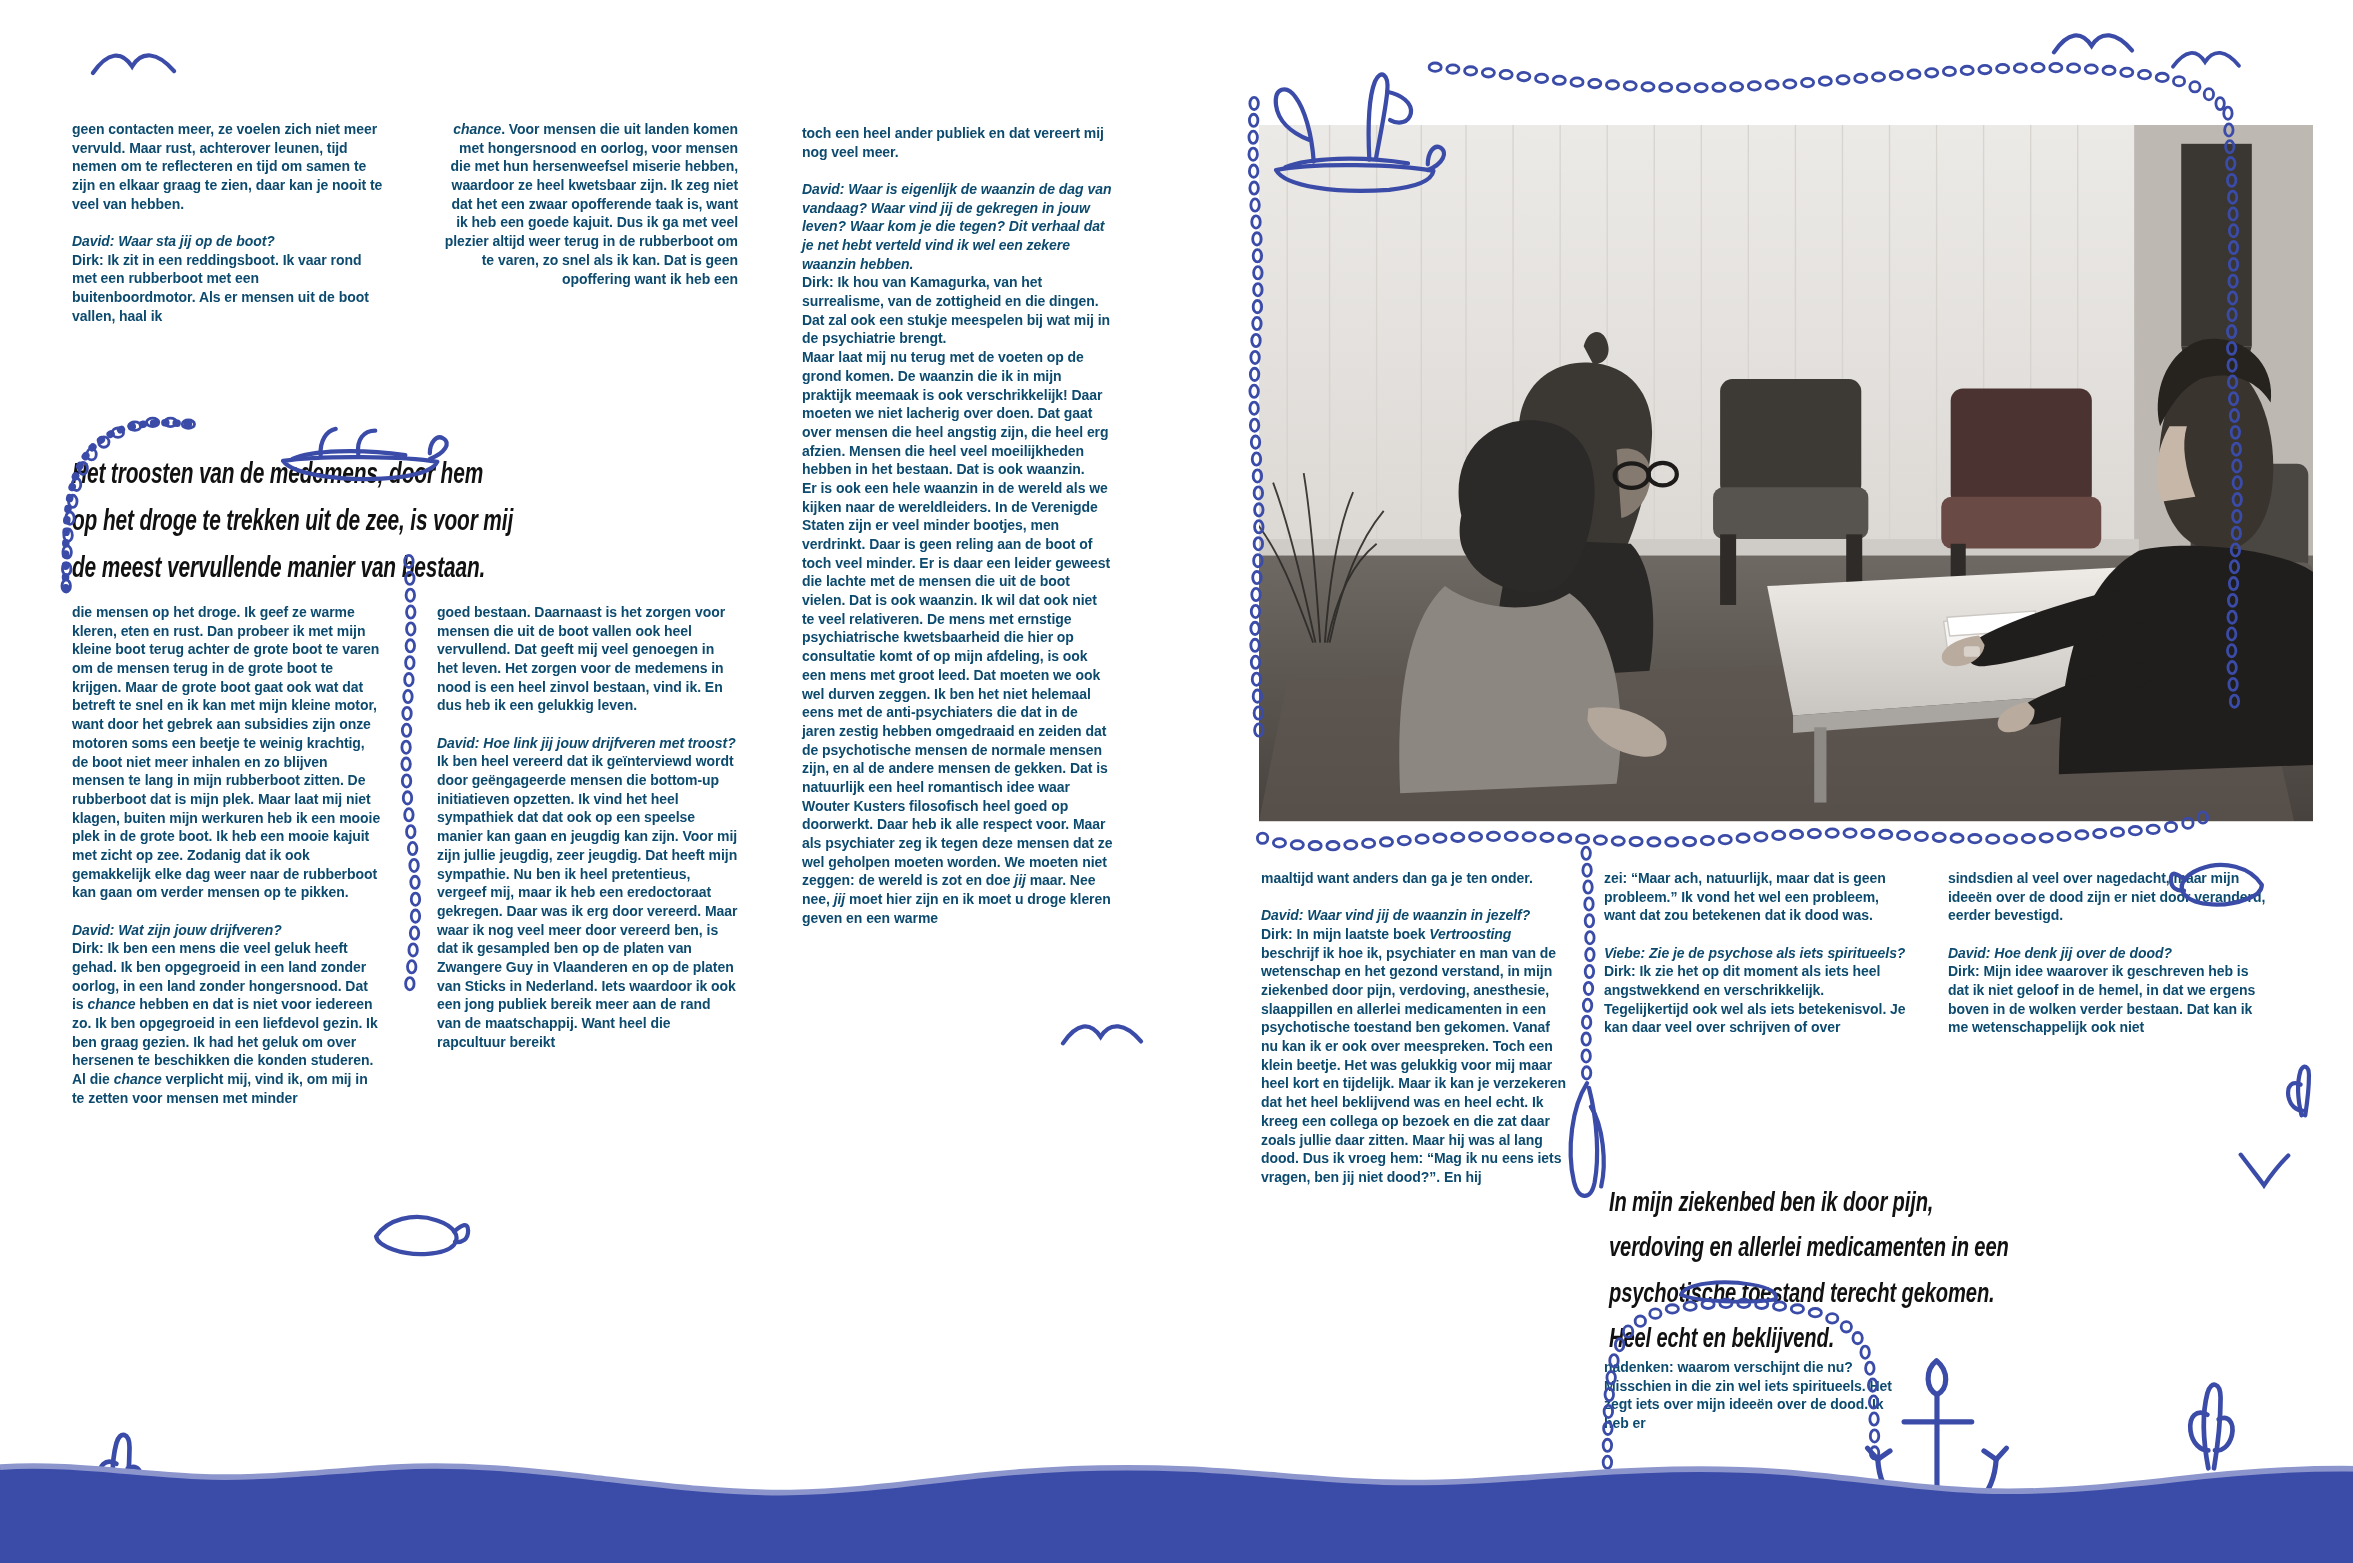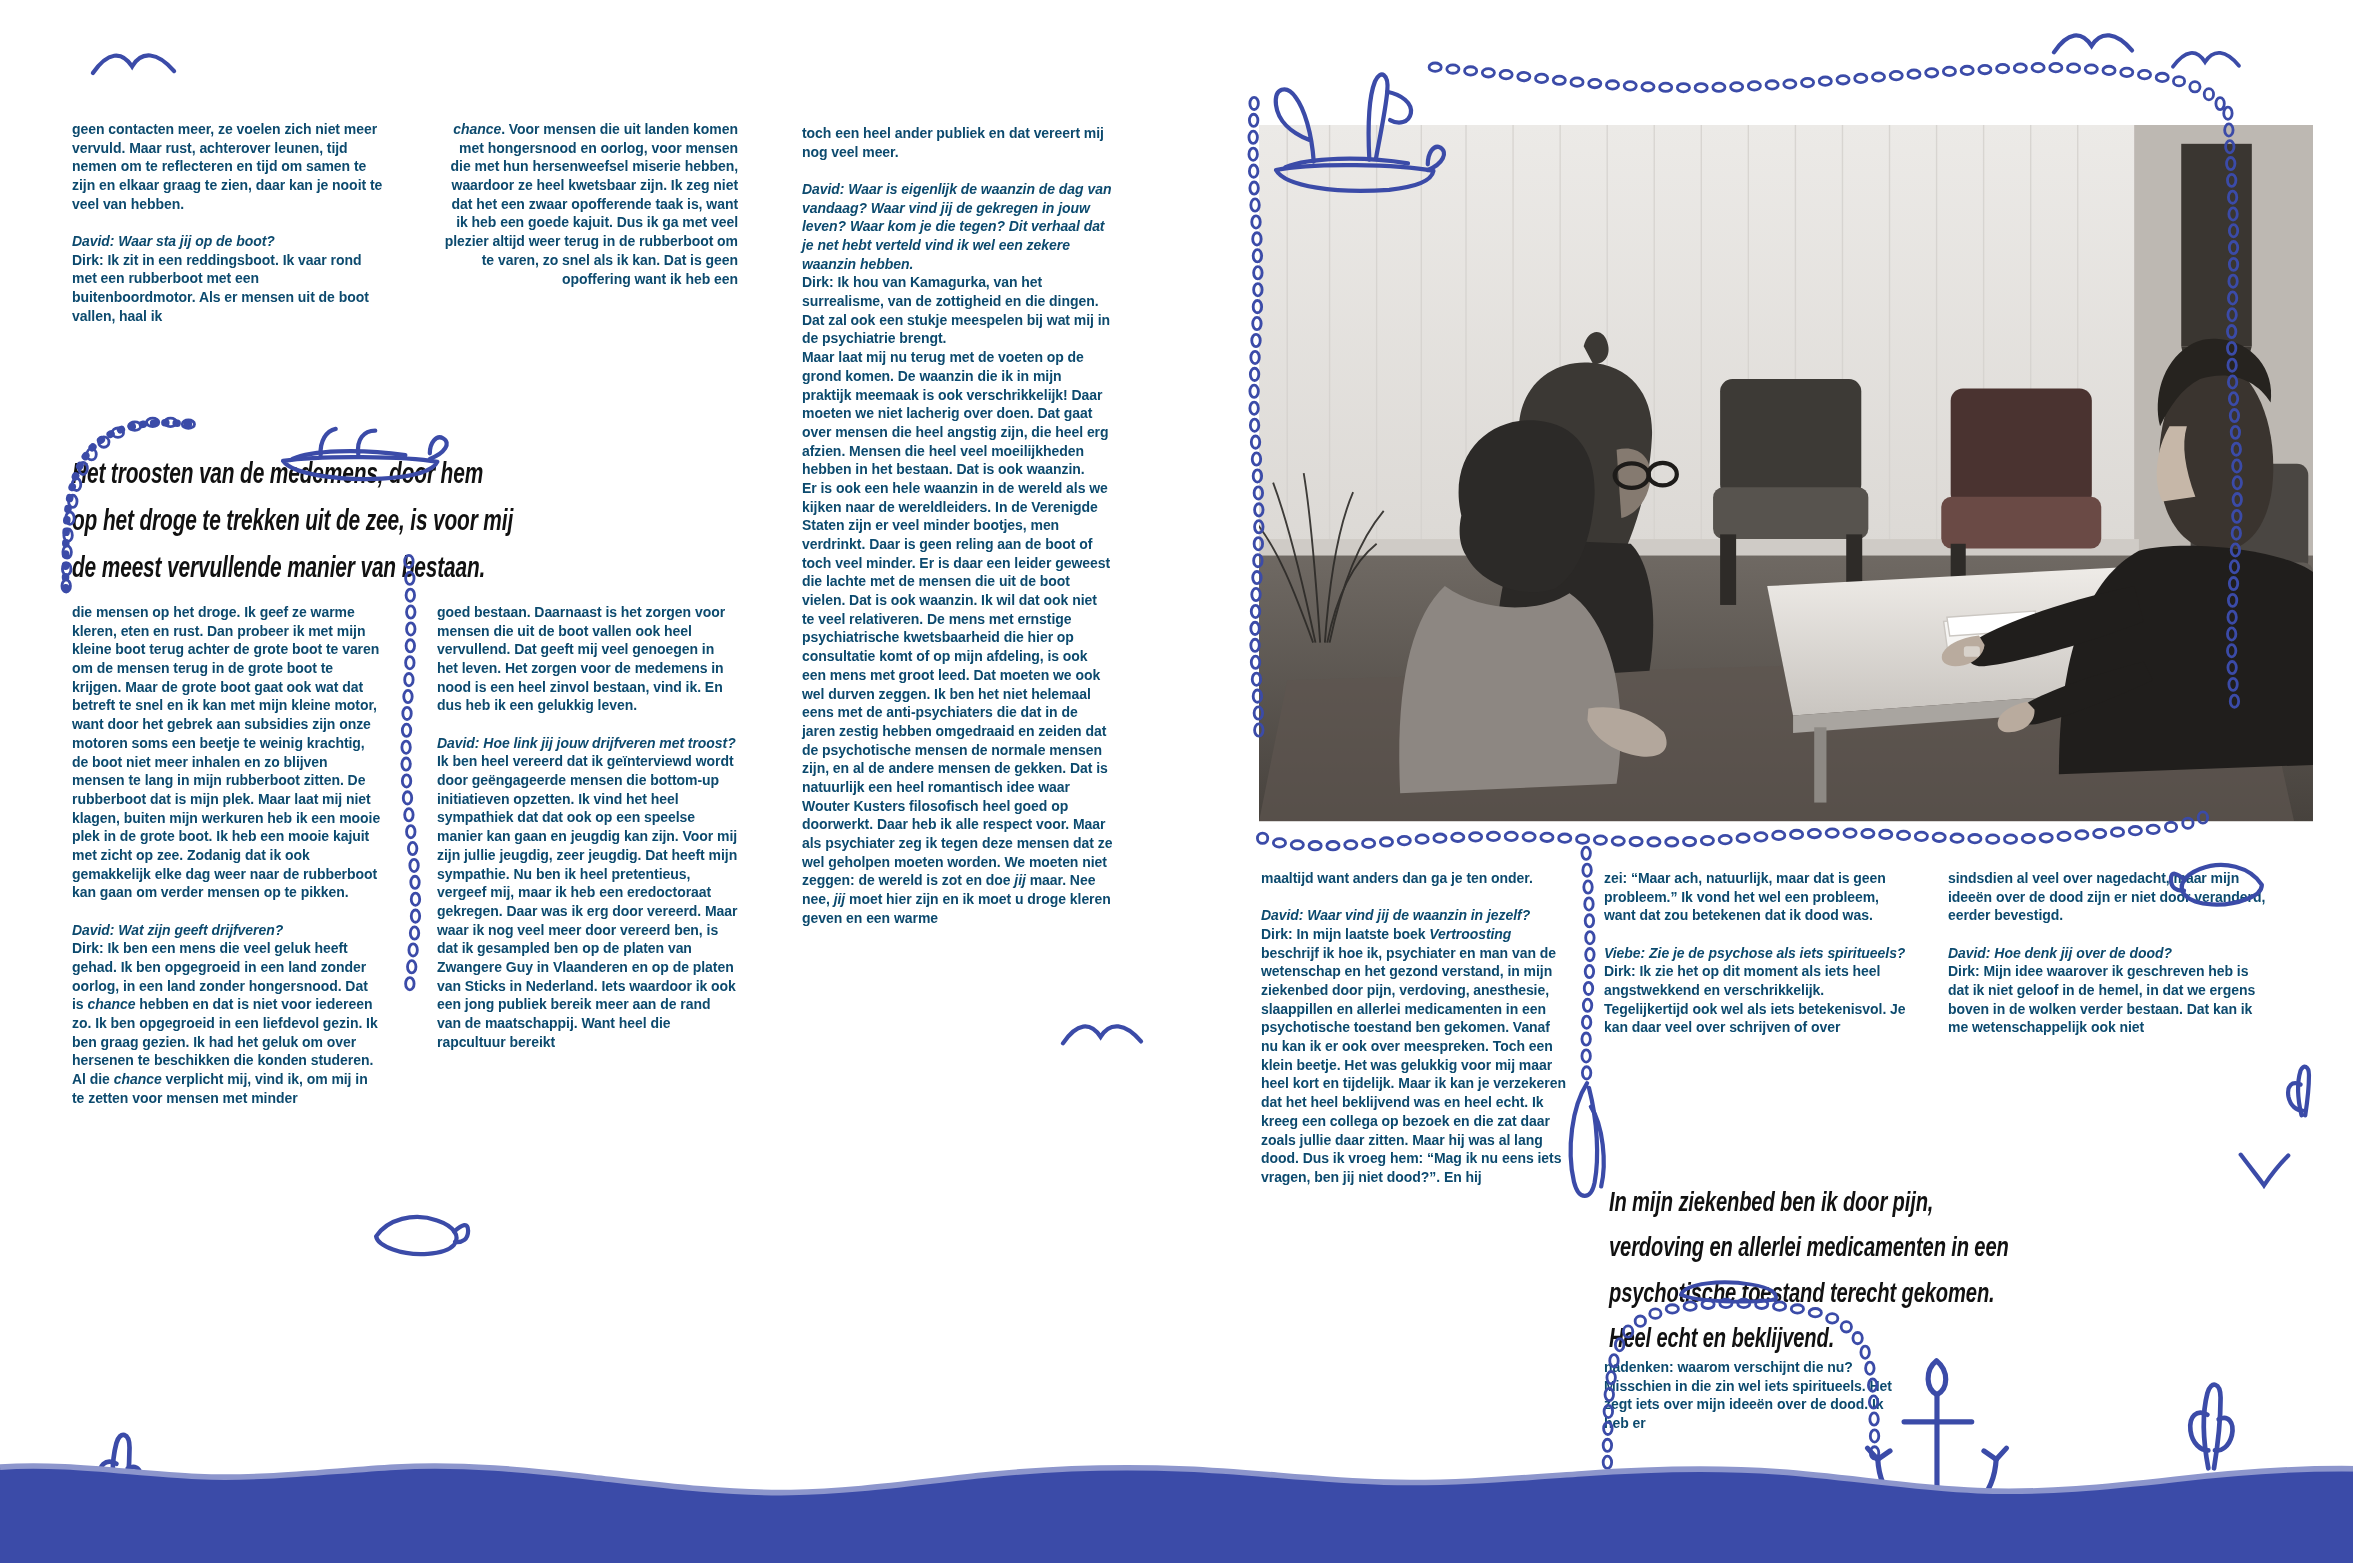--- a/index.html
+++ b/index.html
@@ -176,21 +176,21 @@
   </div>
 
   <div class="col" style="left:72px;top:120px;width:311px;">
     <p>geen contacten meer, ze voelen zich niet meer vervuld. Maar rust, achterover leunen, tijd nemen om te reflecteren en tijd om samen te zijn en elkaar graag te zien, daar kan je nooit te veel van hebben.</p>
     <p class="gap q">David: Waar sta jij op de boot?</p>
     <p>Dirk: Ik zit in een reddingsboot. Ik vaar rond met een rubberboot met een buitenboordmotor. Als er mensen uit de boot vallen, haal ik</p>
   </div>
 
   <div class="col" style="left:72px;top:603px;width:311px;">
     <p>die mensen op het droge. Ik geef ze warme kleren, eten en rust. Dan probeer ik met mijn kleine boot terug achter de grote boot te varen om de mensen terug in de grote boot te krijgen. Maar de grote boot gaat ook wat dat betreft te snel en ik kan met mijn kleine motor, want door het gebrek aan subsidies zijn onze motoren soms een beetje te weinig krachtig, de boot niet meer inhalen en zo blijven mensen te lang in mijn rubberboot zitten. De rubberboot dat is mijn plek. Maar laat mij niet klagen, buiten mijn werkuren heb ik een mooie plek in de grote boot. Ik heb een mooie kajuit met zicht op zee. Zodanig dat ik ook gemakkelijk elke dag weer naar de rubberboot kan gaan om verder mensen op te pikken.</p>
-    <p class="gap q">David: Wat zijn geeft drijfveren?</p>
+    <p class="gap q">David: Wat zijn jouw drijfveren?</p>
     <p><span>Dirk: Ik ben een mens die veel geluk heeft gehad. Ik ben opgegroeid in een land zonder oorlog, in een land zonder hongersnood. Dat is </span><span class="it">chance</span><span> hebben en dat is niet voor iedereen zo. Ik ben opgegroeid in een liefdevol gezin. Ik ben graag gezien. Ik had het geluk om over hersenen te beschikken die konden studeren. Al die </span><span class="it">chance</span><span> verplicht mij, vind ik, om mij in te zetten voor mensen met minder</span></p>
   </div>
 
   <div class="col" style="left:437px;top:120px;width:301px;text-align:right;">
     <p><span class="it">chance</span><span>. Voor mensen die uit landen komen met hongersnood en oorlog, voor mensen die met hun hersenweefsel miserie hebben, waardoor ze heel kwetsbaar zijn. Ik zeg niet dat het een zwaar opofferende taak is, want ik heb een goede kajuit. Dus ik ga met veel plezier altijd weer terug in de rubberboot om te varen, zo snel als ik kan. Dat is geen opoffering want ik heb een</span></p>
   </div>
 
   <div class="col" style="left:437px;top:603px;width:301px;">
     <p>goed bestaan. Daarnaast is het zorgen voor mensen die uit de boot vallen ook heel vervullend. Dat geeft mij veel genoegen in het leven. Het zorgen voor de medemens in nood is een heel zinvol bestaan, vind ik. En dus heb ik een gelukkig leven.</p>
     <p class="gap q">David: Hoe link jij jouw drijfveren met troost?</p>

